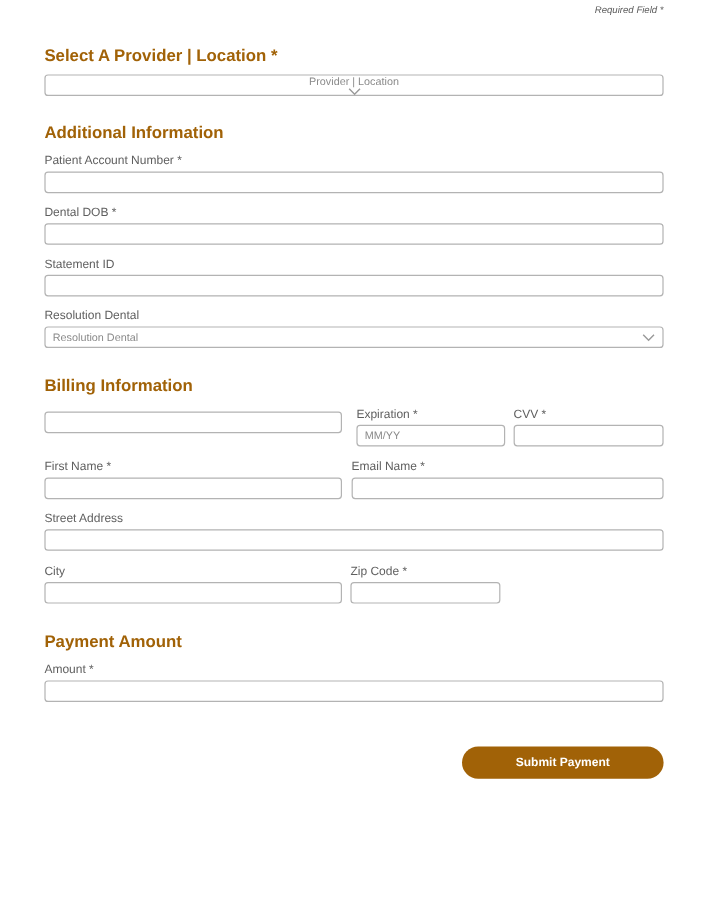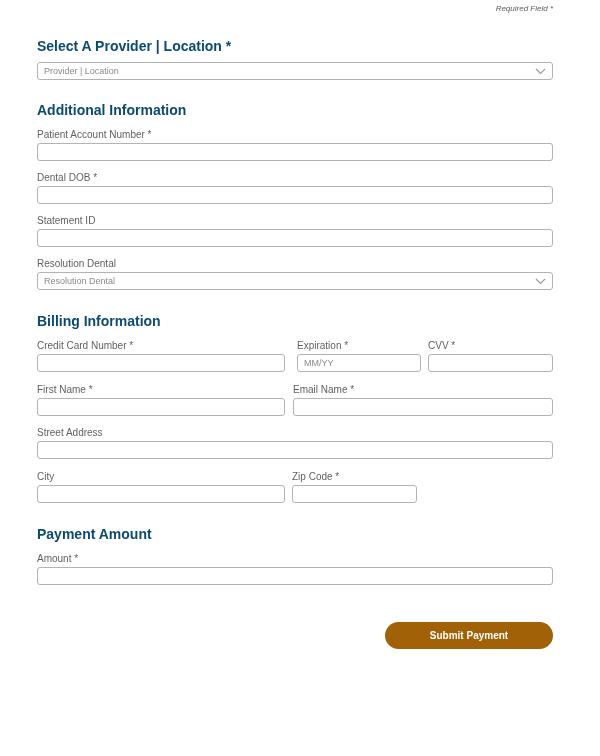--- a/index.html
+++ b/index.html
@@ -16,21 +16,21 @@
   .required-note {
     text-align: right;
     font-size: 8px;
     font-style: italic;
     color: #5a5a5a;
     height: 10px;
     line-height: 10px;
   }
 
   .section-heading {
-    color: #0c4a6e;
+    color: #a16207;
     font-size: 14px;
     font-weight: bold;
     line-height: 16px;
   }
   .h-provider   { margin-top: 24px; }
   .h-additional { margin-top: 22px; }
   .h-billing    { margin-top: 23px; }
   .h-payment    { margin-top: 23px; }
 
   .field-label {
@@ -65,21 +65,21 @@
     align-items: center;
     justify-content: space-between;
     color: #8a8a8a;
     cursor: pointer;
     user-select: none;
   }
   .select-box .chev { display: flex; align-items: center; }
   .chev svg { display: block; }
 
   .mt3  { margin-top: 3px; }
-  .gap8 { margin-top: 8px; }
+  .gap8 { margin-top: 8px; flex-direction: column; }
   .group { margin-top: 11px; }
   .row-group { margin-top: 11px; }
   .row-group-2 { margin-top: 12px; }
 
   .row { display: flex; }
   .col-wide { width: 248px; }
   .col-sm   { width: 124px; margin-left: 12px; }
   .col-sm2  { width: 125px; margin-left: 7px; }
   .col-half-r { width: 260px; margin-left: 8px; }
 
@@ -146,21 +146,20 @@
             <path d="M1 1 L5.5 5.5 L10 1" fill="none" stroke="#9a9a9a" stroke-width="1.2"></path>
           </svg>
       </span>
     </div>
   </div>
 
   <div class="section-heading h-billing">Billing Information</div>
 
   <div class="row row-group">
     <div class="col-wide">
-      <label class="field-label">Credit Card Number *</label>
       <input type="text" class="text-input mt3" style="">
     </div>
     <div class="col-sm">
       <label class="field-label">Expiration *</label>
       <input type="text" class="text-input mt3" placeholder="MM/YY" style="">
     </div>
     <div class="col-sm2">
       <label class="field-label">CVV *</label>
       <input type="text" class="text-input mt3" style="">
     </div>

